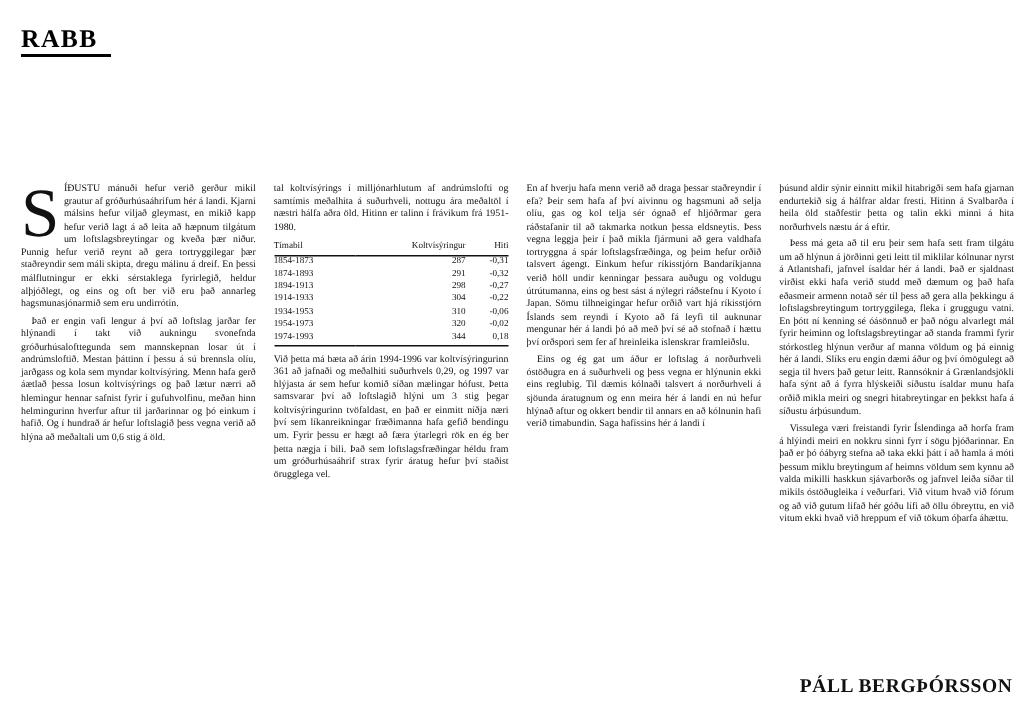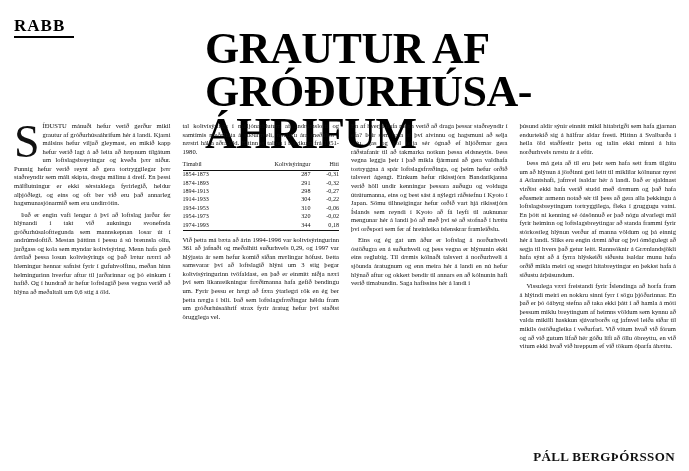--- a/index.html
+++ b/index.html
@@ -135,25 +135,20 @@
   }
 </style>
 </head>
 <body>
 
 <div class="page">
 
   <div class="masthead">RABB</div>
   <div class="masthead-rule"></div>
 
-  <div class="headline">
-    <div>GRAUTUR AF</div>
-    <div>GRÓÐURHÚSA-</div>
-    <div>ÁHRIFUM</div>
-  </div>
 
   <div class="columns">
 
     <div class="col">
       <p class="noindent"><span class="dropcap">S</span><span>ÍÐUSTU mánuði hefur verið gerður mikil grautur af gróðurhúsaáhrifum hér á landi. Kjarni málsins hefur viljað gleymast, en mikið kapp hefur verið lagt á að leita að hæpnum tilgátum um loftslagsbreytingar og kveða þær niður. Punnig hefur verið reynt að gera tortryggilegar þær staðreyndir sem máli skipta, dregu málinu á dreif. En þessi málflutningur er ekki sérstaklega fyrirlegið, heldur alþjóðlegt, og eins og oft ber við eru það annarleg hagsmunasjónarmið sem eru undirrótin.</span></p>
       <p>Það er engin vafi lengur á því að loftslag jarðar fer hlýnandi í takt við aukningu svonefnda gróðurhúsalofttegunda sem mannskepnan losar út í andrúmsloftið. Mestan þáttinn í þessu á sú brennsla olíu, jarðgass og kola sem myndar koltvísýring. Menn hafa gerð áætlað þessa losun koltvísýrings og það lætur nærri að hlemingur hennar safnist fyrir í gufuhvolfinu, meðan hinn helmingurinn hverfur aftur til jarðarinnar og þó einkum í hafið. Og í hundrað ár hefur loftslagið þess vegna verið að hlýna að meðaltali um 0,6 stig á öld.</p>
     </div>
 
     <div class="col">
       <p class="noindent">tal koltvísýrings í milljónarhlutum af andrúmslofti og samtímis meðalhita á suðurhveli, nottugu ára meðaltöl í næstri hálfa aðra öld. Hitinn er talinn í frávikum frá 1951-1980.</p>

